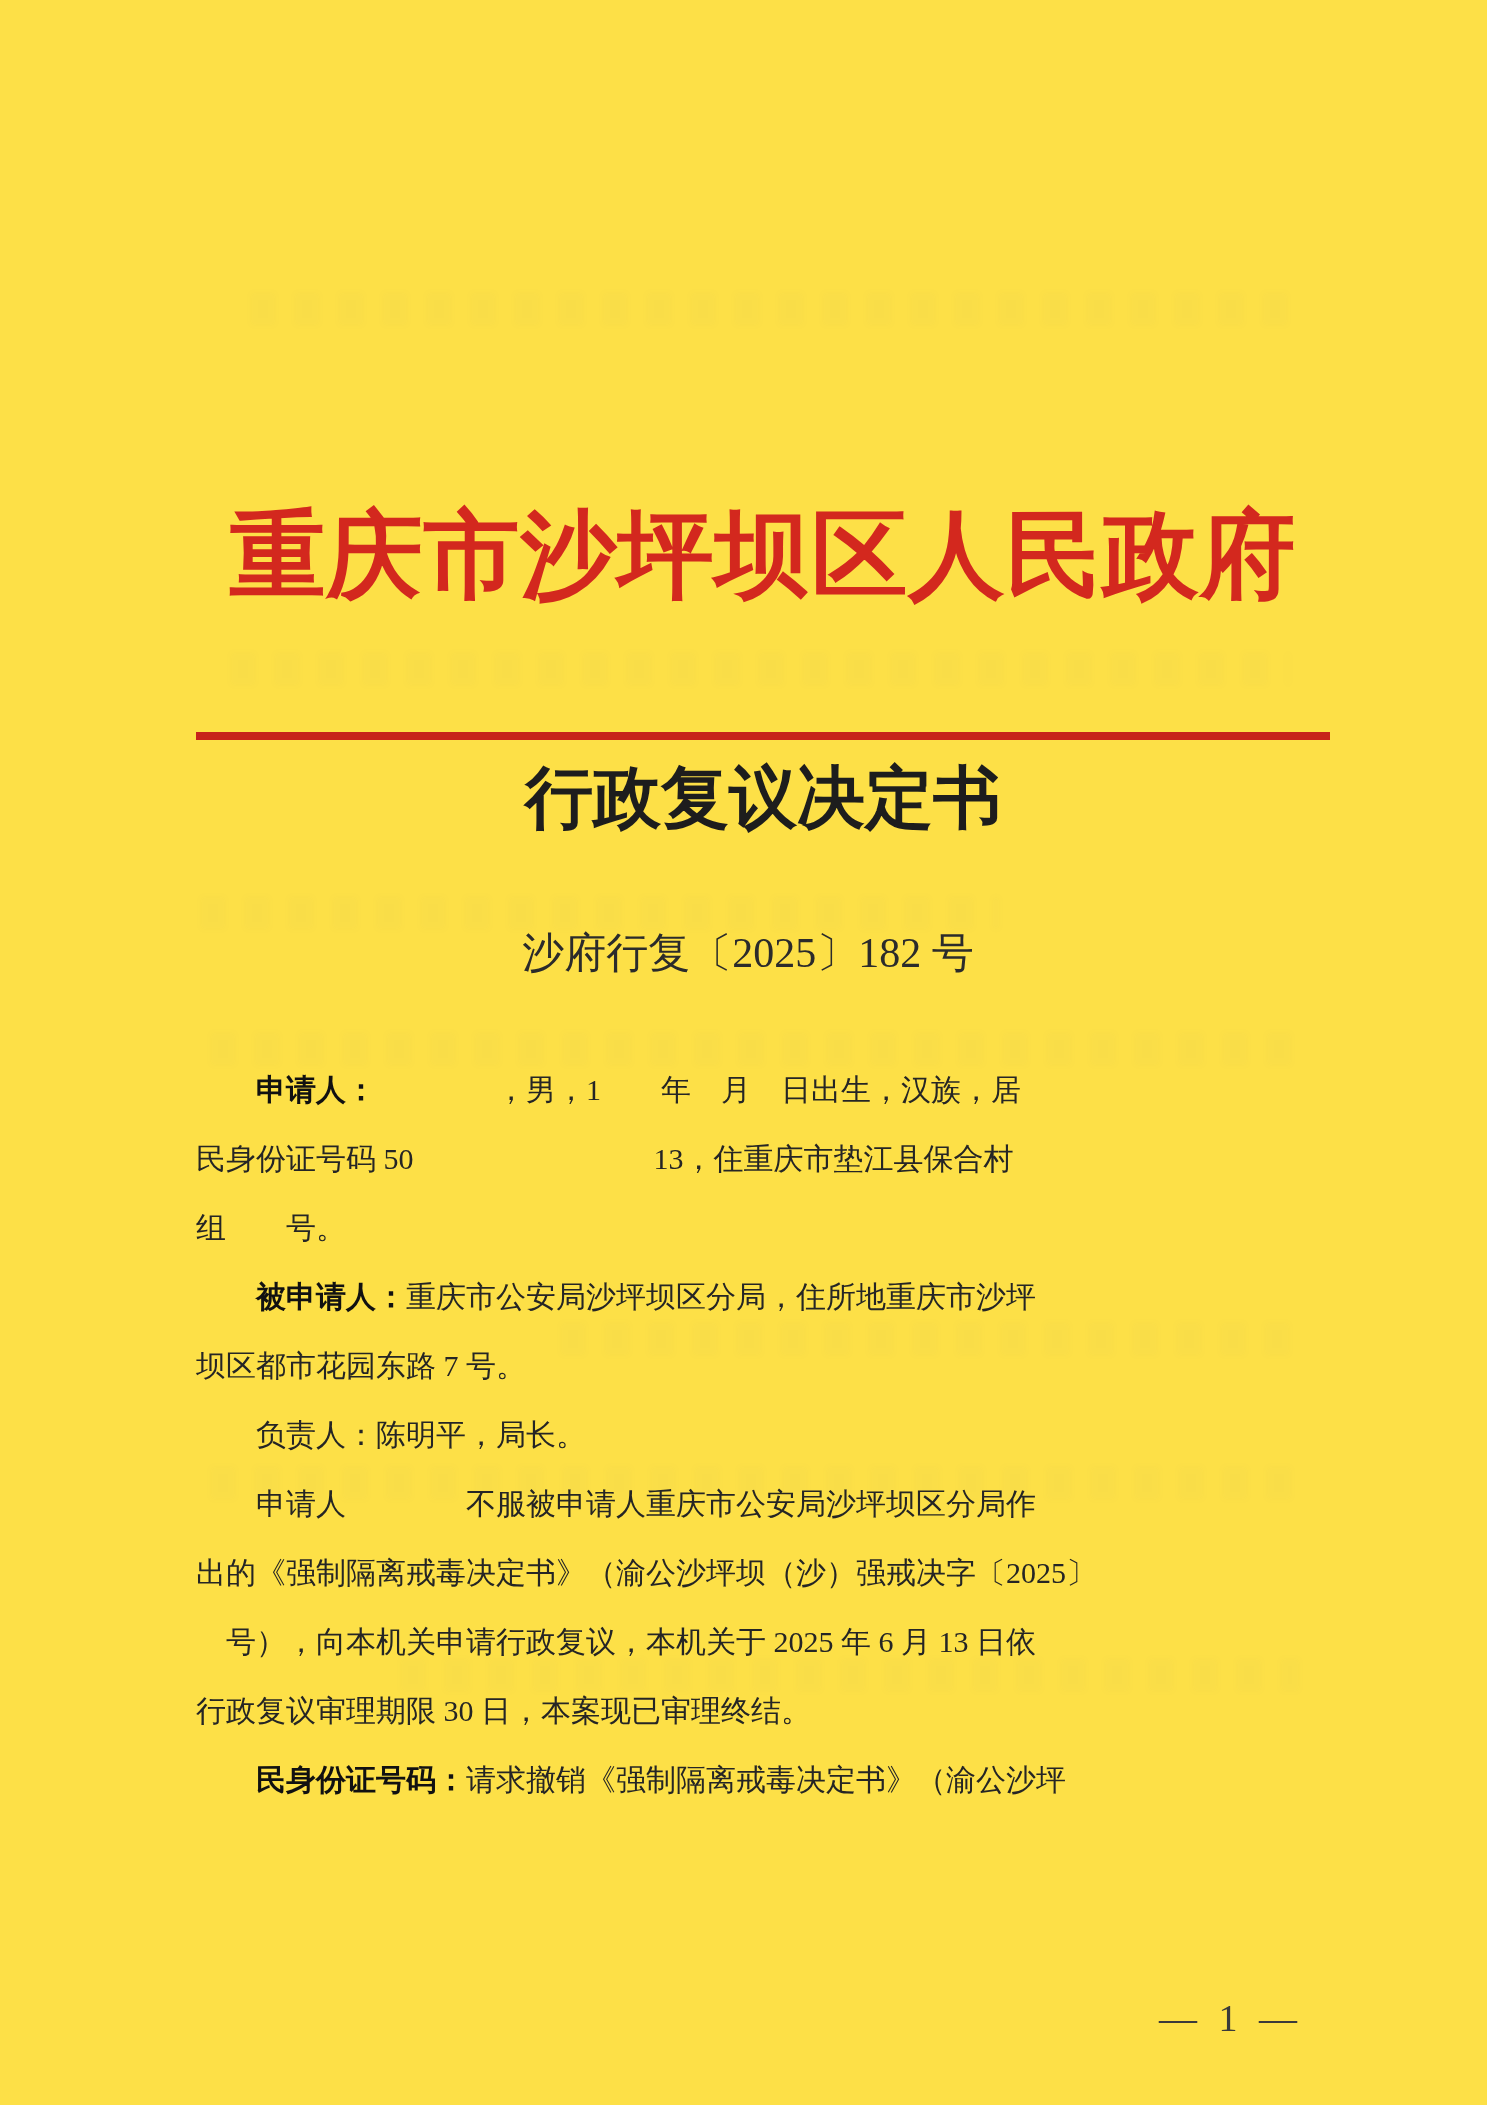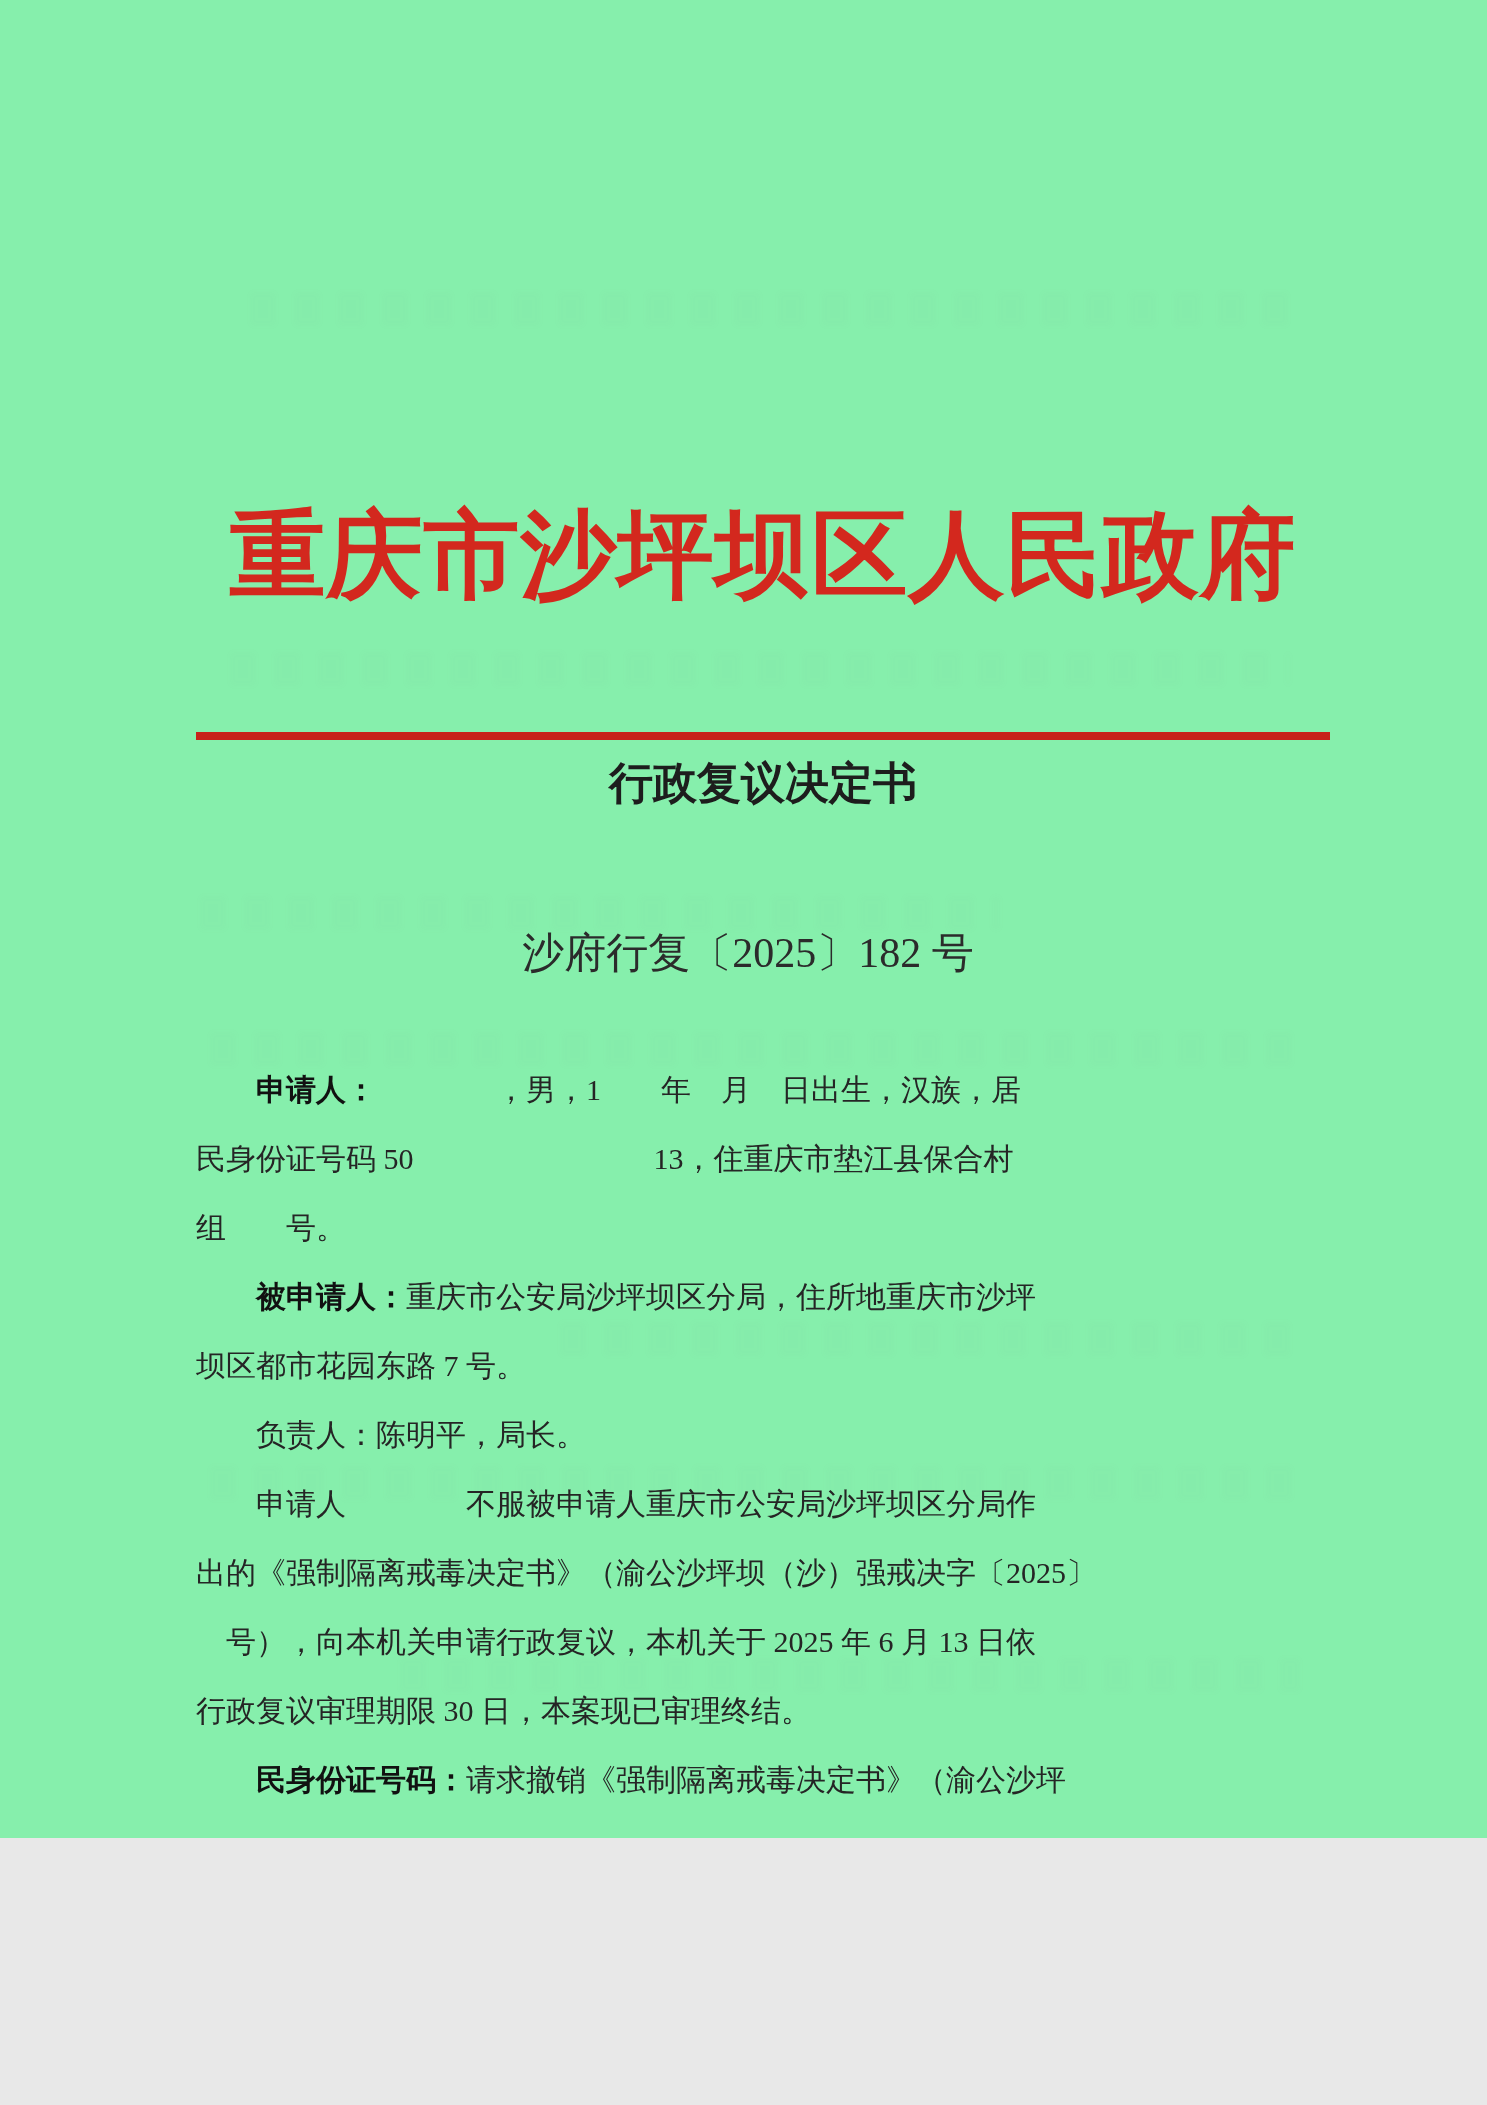--- a/index.html
+++ b/index.html
@@ -1,19 +1,19 @@
 <!DOCTYPE html>
 <html lang="zh"><head>
 <meta charset="utf-8">
 <style>
   html,body{margin:0;padding:0;background:#e8e8e8;}
   .page{
     position:relative;
-    width:1487px;height:1838px;
-    background:#86efac;
+    width:1487px;height:2105px;
+    background:#fde047;
     overflow:hidden;
     font-family:"Liberation Serif","DejaVu Serif",serif;
     color:#262626;
   }
   .doc-title{
     position:absolute;top:503px;left:176px;width:1174px;
     text-align:center;
     font-size:96px;line-height:1.1;
     font-weight:700;
     color:#d3281e;
@@ -21,21 +21,21 @@
     white-space:nowrap;
   }
   .red-rule{
     position:absolute;top:732px;left:196px;
     width:1134px;height:8px;
     background:#c7231a;
   }
   .doc-subtitle{
     position:absolute;top:756px;left:196px;width:1134px;
     text-align:center;
-    font-size:44px;line-height:1.25;
+    font-size:68px;line-height:1.25;
     font-weight:700;
     color:#1d1d1d;
     white-space:nowrap;
   }
   .doc-number{
     position:absolute;top:926px;left:196px;width:1104px;
     text-align:center;
     font-size:42px;line-height:1.3;
     color:#2b2b2b;
     white-space:nowrap;

